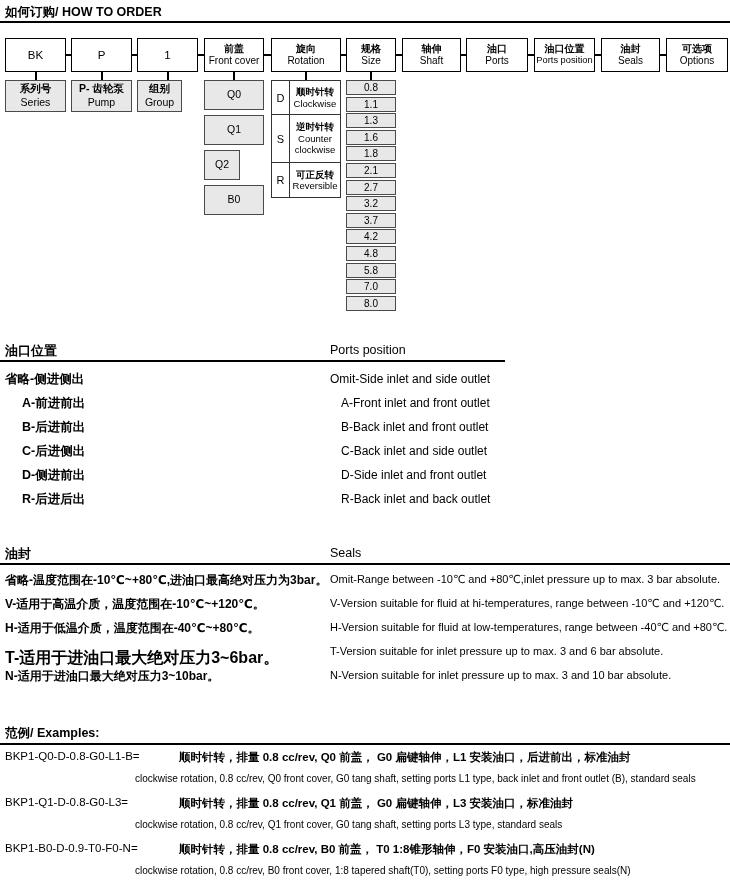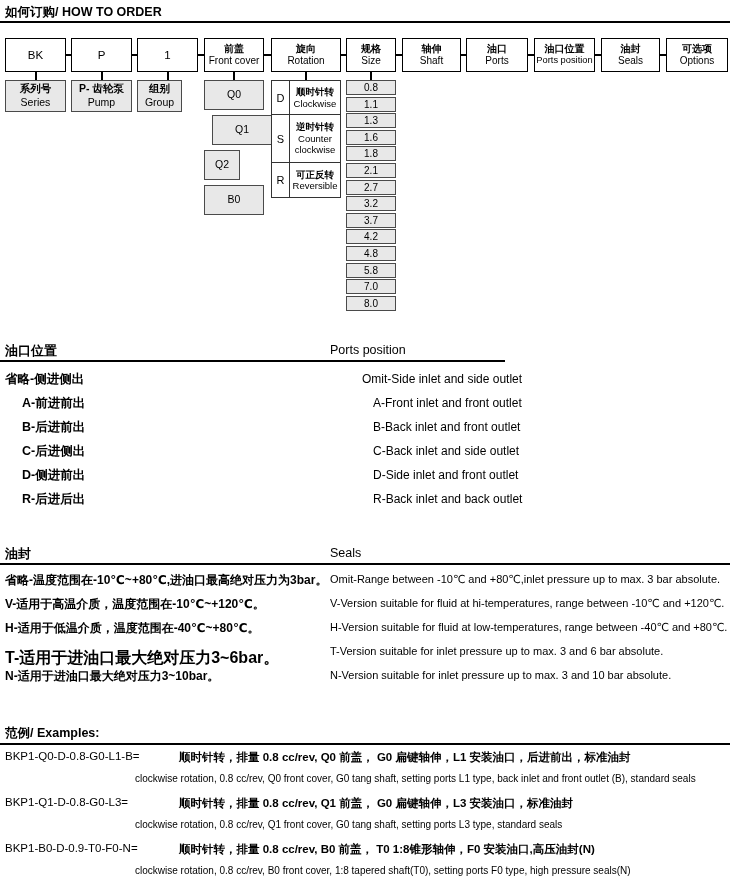--- a/index.html
+++ b/index.html
@@ -23,21 +23,21 @@
   .rl{width:17px;border-right:1px solid #333;display:flex;align-items:center;justify-content:center;font-size:11px;}
   .rd{flex:1;display:flex;flex-direction:column;align-items:center;justify-content:center;
       font-size:9.5px;line-height:1.2;text-align:center;padding:1px;}
   .sizes{position:absolute;left:346px;top:80px;width:50px;display:flex;flex-direction:column;row-gap:1.6px;}
   .scell{height:15px;border:1px solid #4a4a4a;background:#e8e8e8;box-sizing:border-box;
          display:flex;align-items:center;justify-content:center;font-size:10px;}
   
   .h-zh{position:absolute;font-size:13px;font-weight:bold;white-space:nowrap;}
   .h-en{position:absolute;font-size:12.5px;white-space:nowrap;}
   .li-zh{position:absolute;font-size:12.5px;font-weight:bold;white-space:nowrap;}
-  .li-en{position:absolute;font-size:12px;white-space:nowrap;margin-left:32px;}
+  .li-en{position:absolute;font-size:12px;white-space:nowrap;}
   .li-en-sm{position:absolute;font-size:11px;white-space:nowrap;}
   .ex-code{position:absolute;left:5px;font-size:11.5px;white-space:nowrap;}
   .ex-zh{position:absolute;left:135px;font-size:11.5px;font-weight:bold;white-space:nowrap;margin-left:44px;}
   .ex-en{position:absolute;left:135px;font-size:10px;white-space:nowrap;}
   .zh{font-weight:bold;}
 </style>
 </head>
 <body>
 
 <div class="page">
@@ -106,21 +106,21 @@
       <span>Pump</span>
     </div>
     <div class="gbox" style="left:137px;top:80px;width:45px;height:32px">
       <span class="zh">组别</span>
       <span>Group</span>
     </div>
 
     <div class="gbox" style="left:204px;top:80px;width:60px;height:30px">
         <span>Q0</span>
       </div>
-    <div class="gbox" style="left:212px;top:115px;width:60px;height:30px">
+    <div class="gbox" style="left:204px;top:115px;width:60px;height:30px">
         <span>Q1</span>
       </div>
     <div class="gbox" style="left:204px;top:150px;width:36px;height:30px">
         <span>Q2</span>
       </div>
     <div class="gbox" style="left:204px;top:185px;width:60px;height:30px">
         <span>B0</span>
       </div>
 
     <div class="rot">

